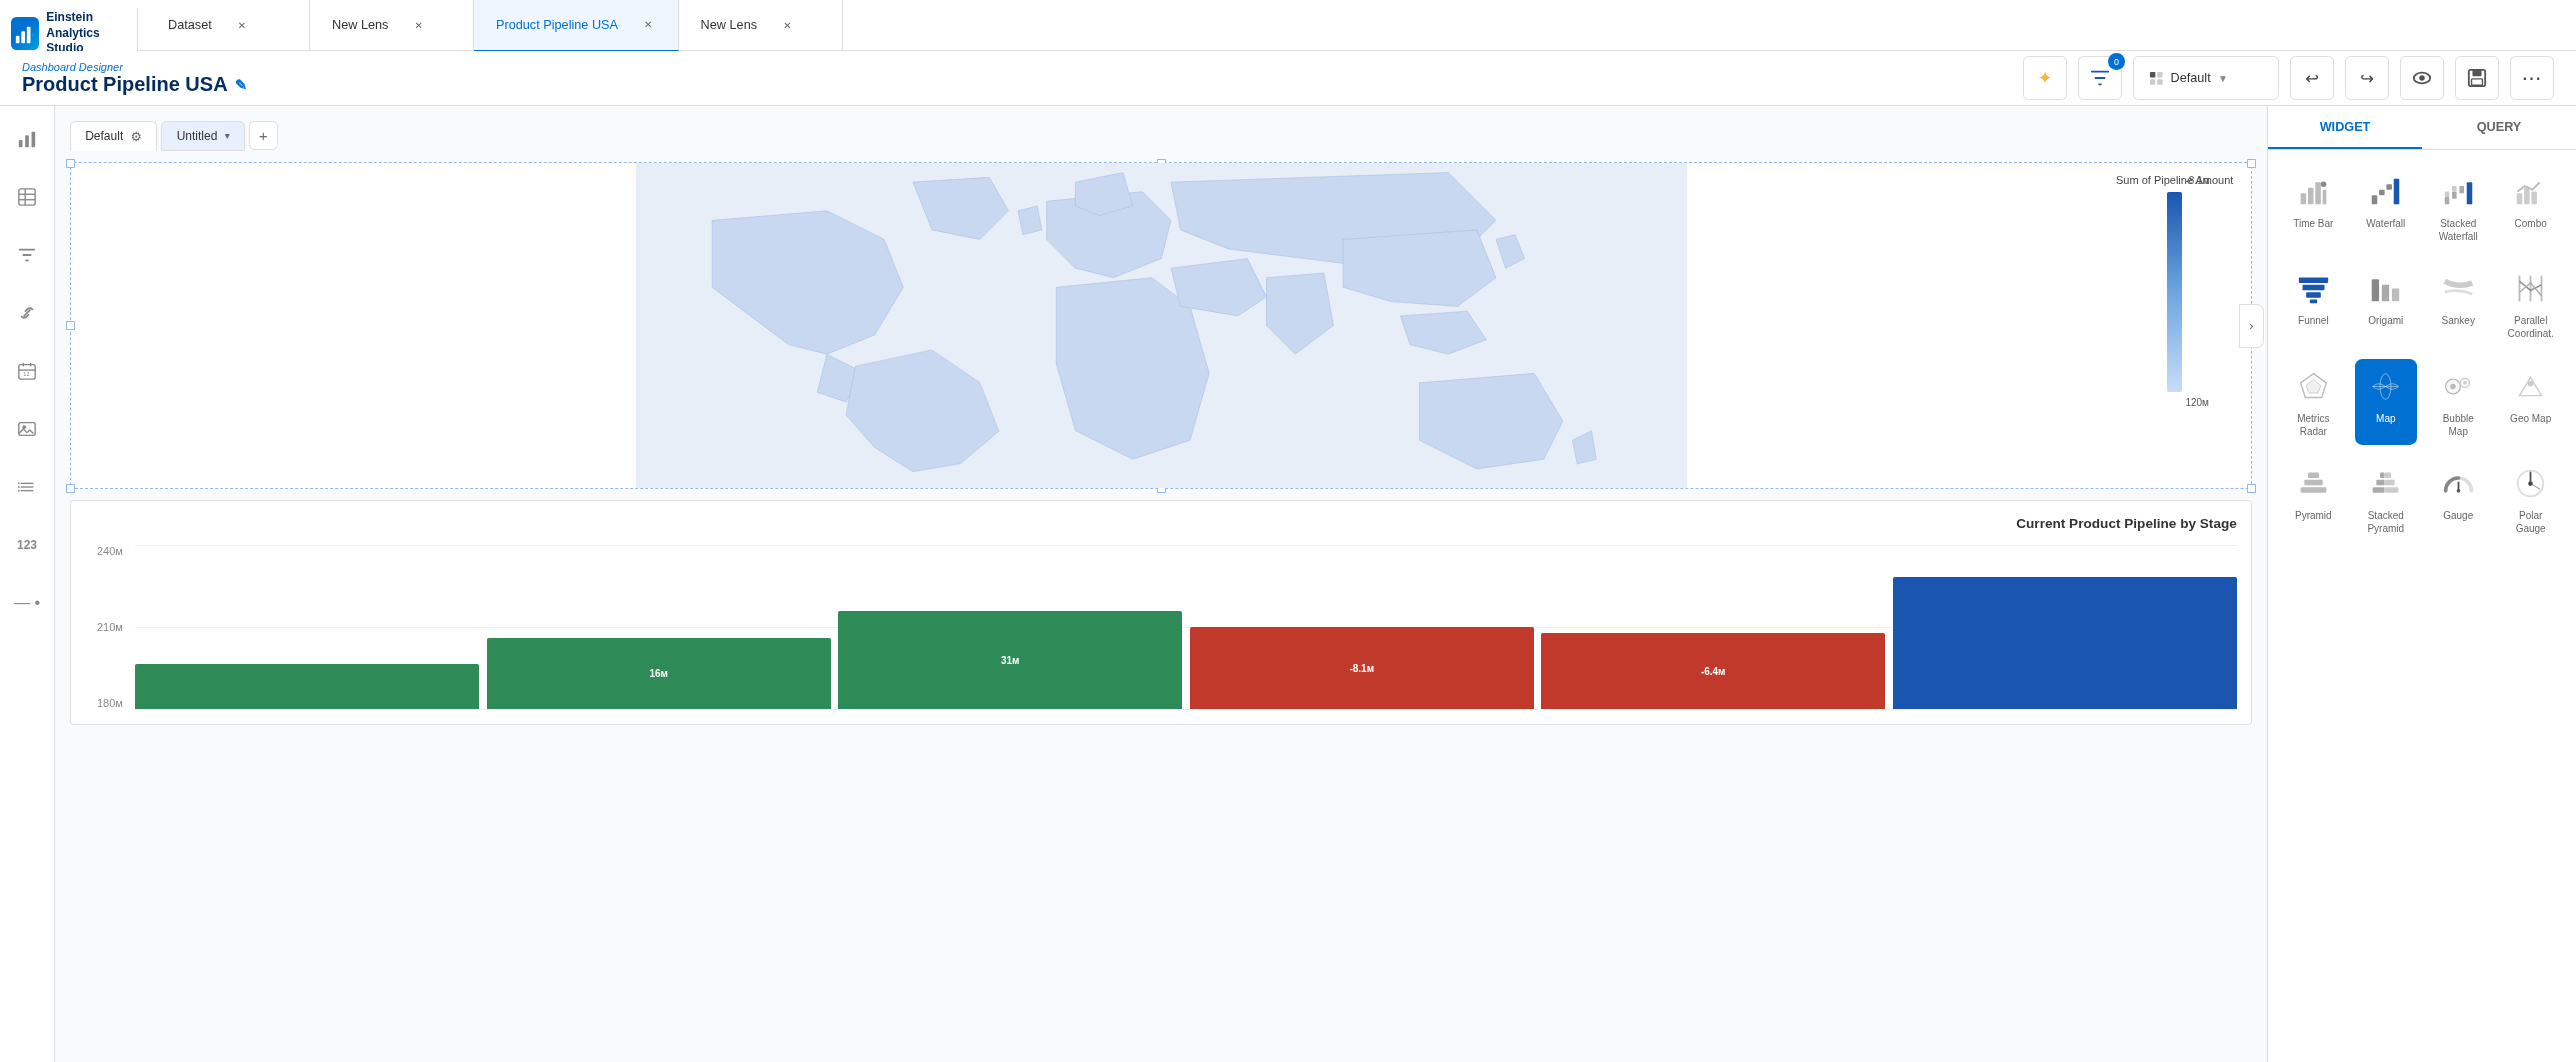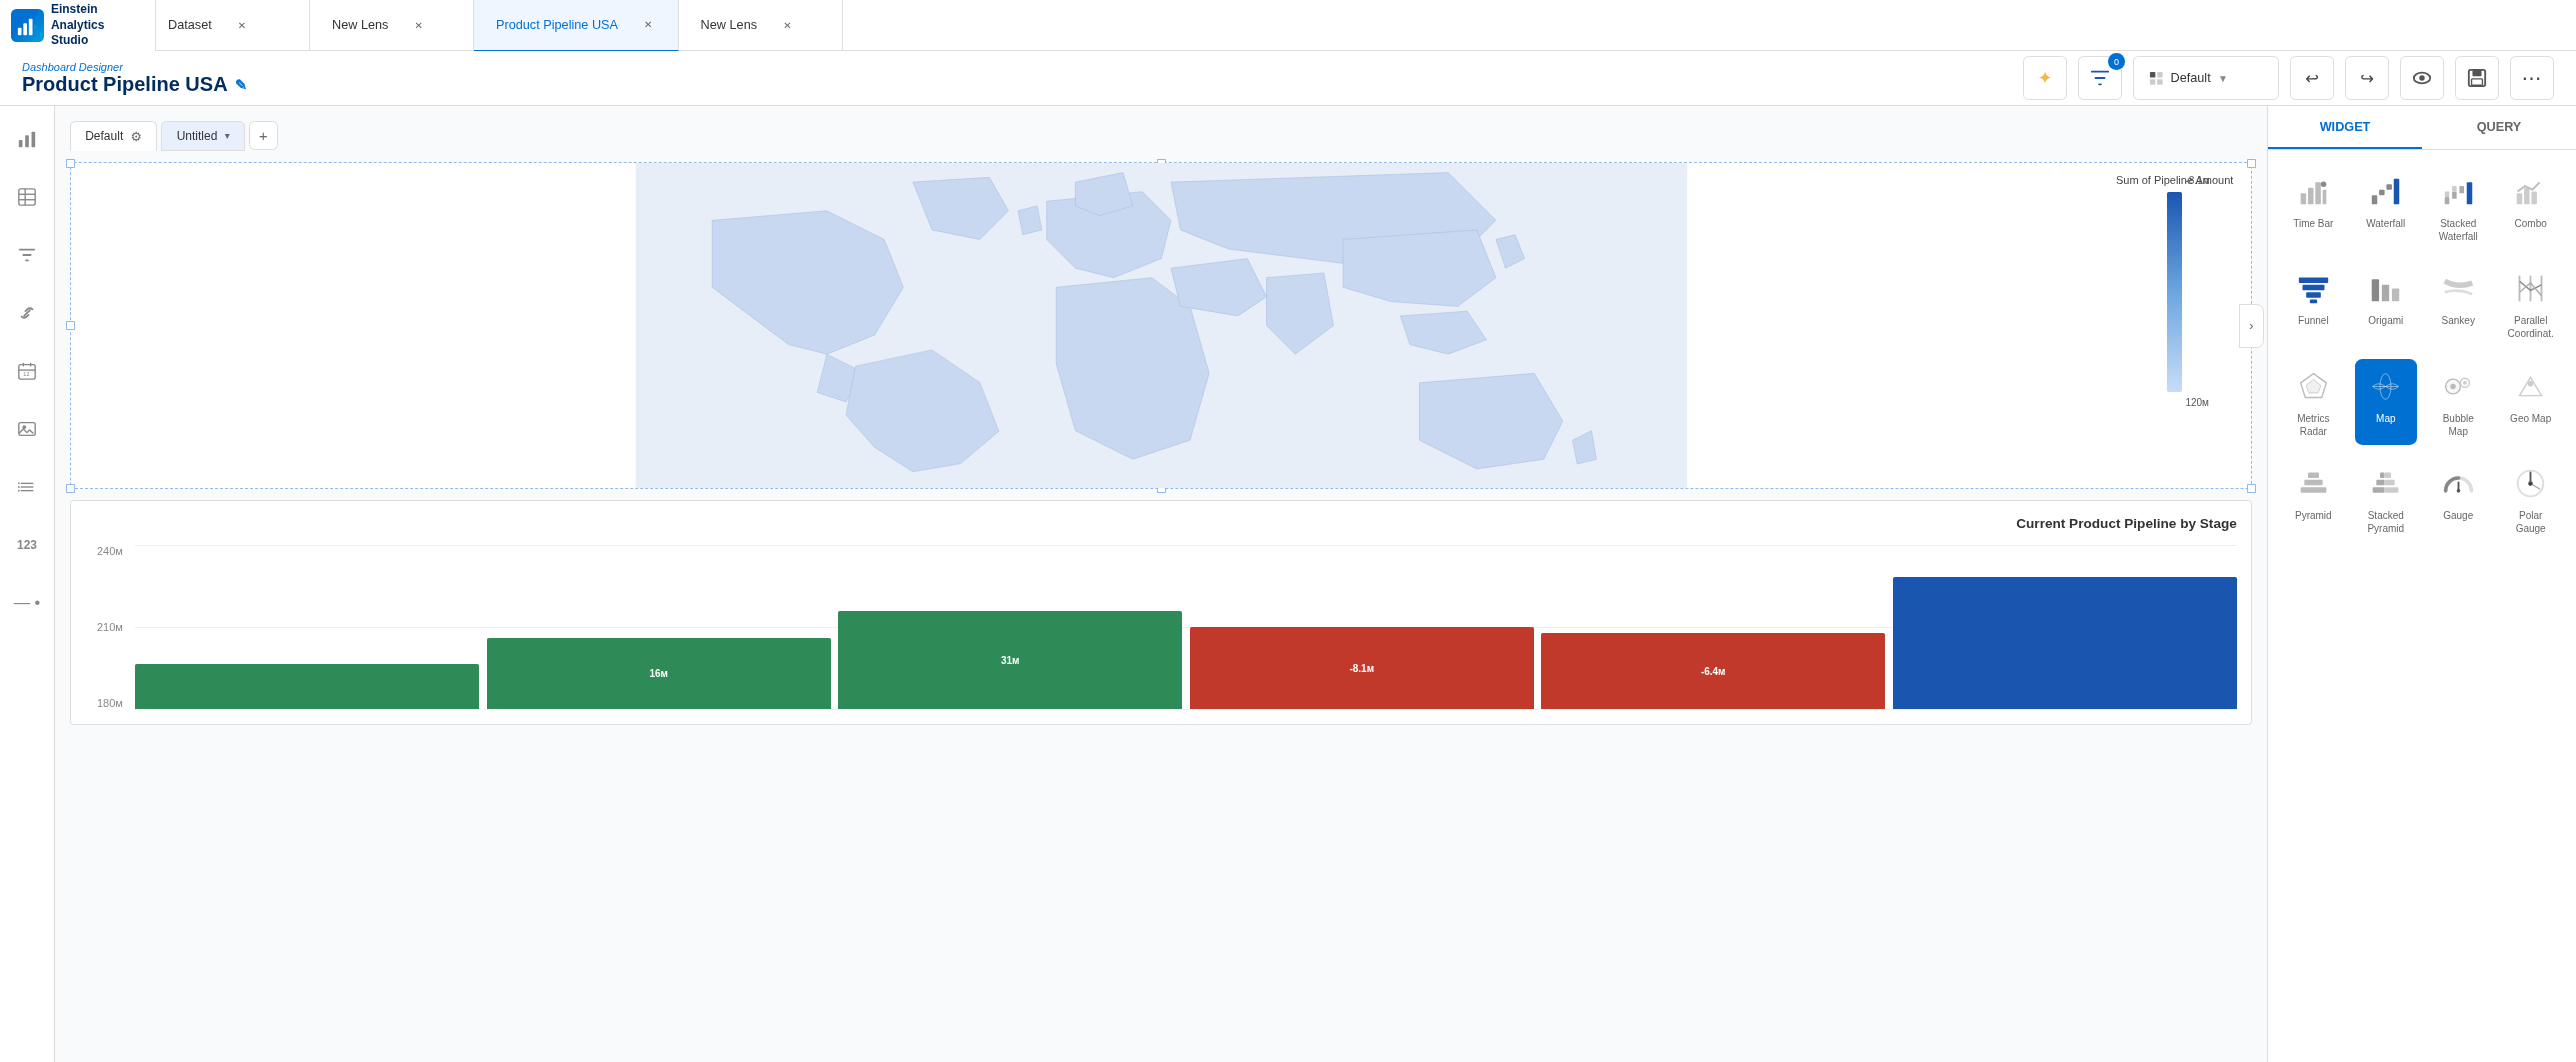--- a/index.html
+++ b/index.html
@@ -9,22 +9,22 @@
     .tab-bar {
       display: flex;
       align-items: center;
       background: #fff;
       border-bottom: 0.9px solid #ddd;
       height: 51px;
       padding-left: 146px;
     }
     .app-logo {
       position: absolute;
-      left: 0; top: 0;
-      width: 156px;
+      left: 0; top: 8px;
+      width: 138px;
       height: 51px;
       background: #fff;
       border-right: 0.9px solid #ddd;
       display: flex;
       align-items: center;
       padding: 7.3px 11px;
       gap: 7.3px;
     }
     .logo-icon {
       width: 33px; height: 33px;

